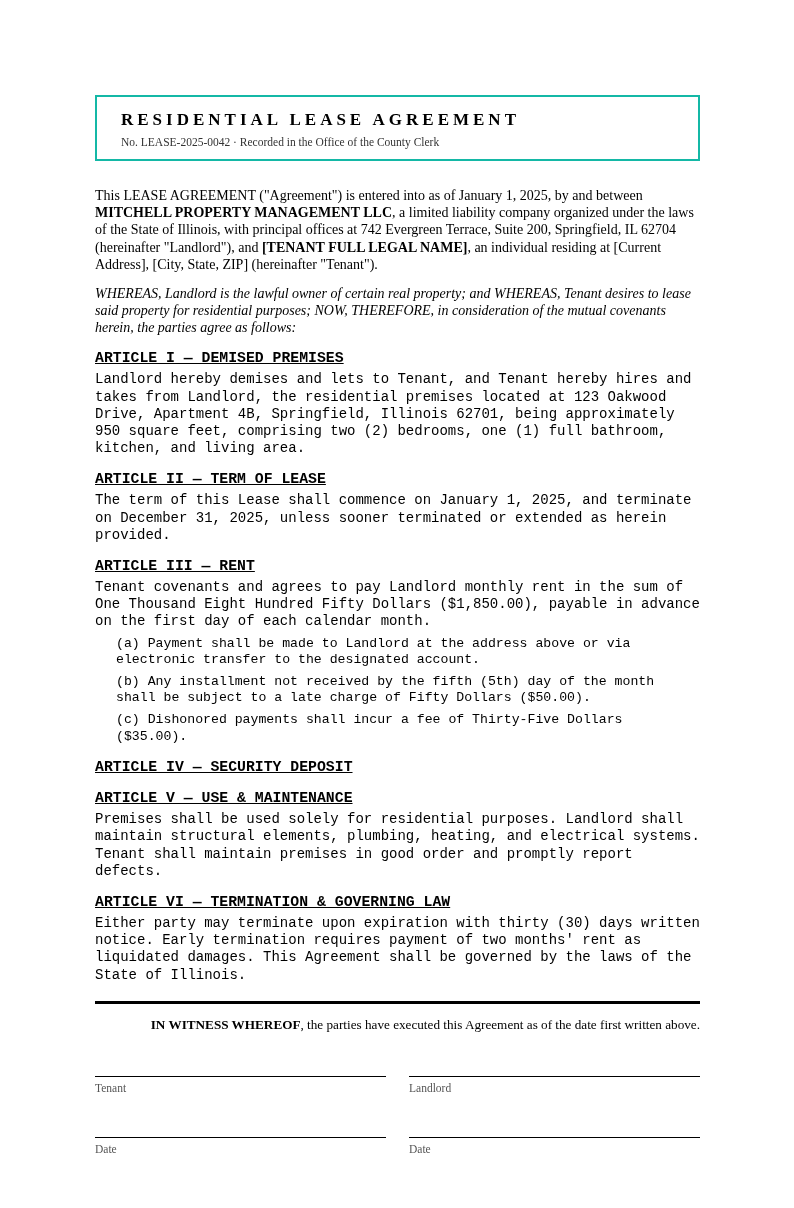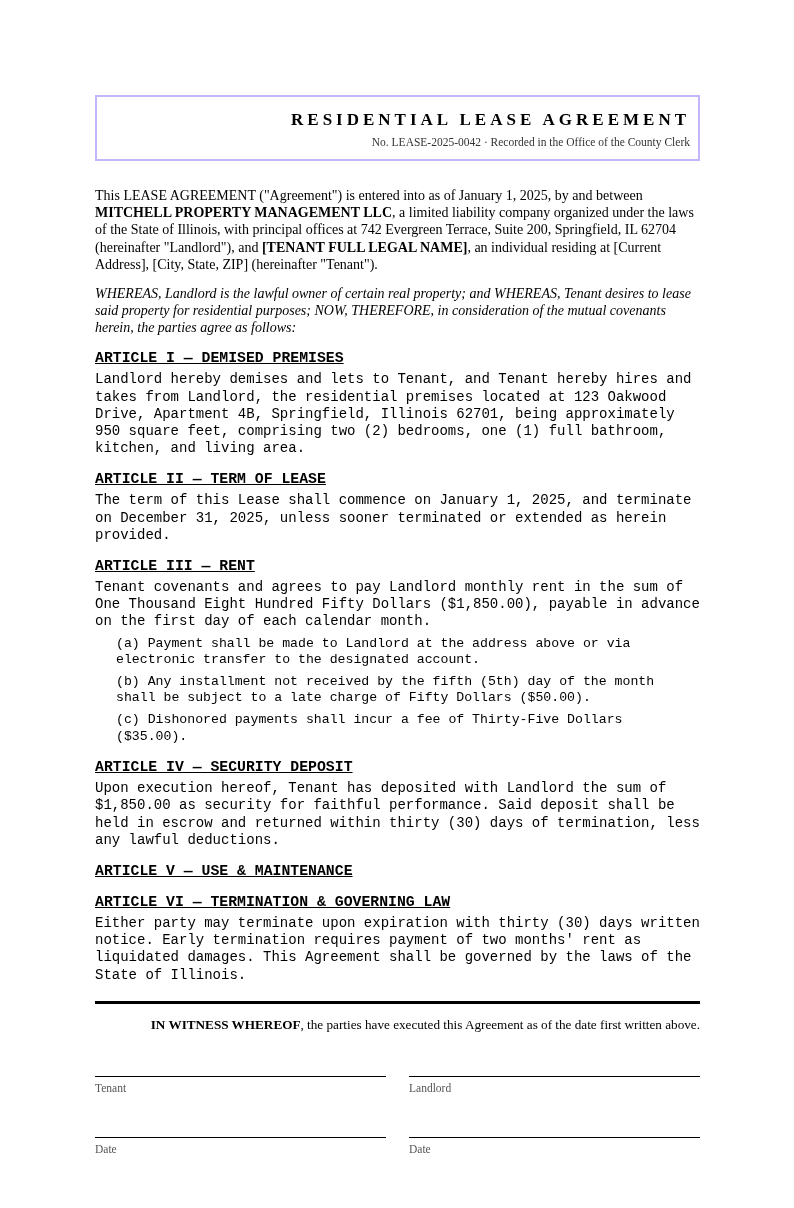--- a/index.html
+++ b/index.html
@@ -16,23 +16,23 @@
   }
   .content {
     position: absolute;
     left: 95px;
     top: 95px;
     width: 605px;
   }
 
   
   .header-box {
-    border: 2px solid #c4b5fd;
-    text-align: right;
-    padding: 12px 8px 10px 8px;
+    border: 2px solid #14b8a6;
+    text-align: left;
+    padding: 12px 8px 10px 24px;
   }
   .doc-title {
     font-size: 17px;
     font-weight: bold;
     letter-spacing: 4px;
     line-height: 22px;
   }
   .doc-subtitle {
     font-size: 11.5px;
     color: #333333;
@@ -131,25 +131,25 @@
       <p class="art-b">Tenant covenants and agrees to pay Landlord monthly rent in the sum of One Thousand Eight Hundred Fifty Dollars ($1,850.00), payable in advance on the first day of each calendar month.</p>
       <div class="subclauses">
         <p class="sub">(a) Payment shall be made to Landlord at the address above or via electronic transfer to the designated account.</p>
         <p class="sub">(b) Any installment not received by the fifth (5th) day of the month shall be subject to a late charge of Fifty Dollars ($50.00).</p>
         <p class="sub">(c) Dishonored payments shall incur a fee of Thirty-Five Dollars ($35.00).</p>
       </div>
     </section>
 
     <section class="article">
       <h2 class="art-h">ARTICLE IV — SECURITY DEPOSIT</h2>
-      <p class="art-b">Upon execution hereof, Tenant has deposited with Landlord the sum of $1,850.00 as security for faithful performance. Said deposit shall be held in escrow and returned within thirty (30) days of termination, less any lawful deductions.</p>
     </section>
 
     <section class="article">
       <h2 class="art-h">ARTICLE V — USE &amp; MAINTENANCE</h2>
+      <p class="art-b">Premises shall be used solely for residential purposes. Landlord shall maintain structural elements, plumbing, heating, and electrical systems. Tenant shall maintain premises in good order and promptly report defects.</p>
     </section>
 
     <section class="article">
       <h2 class="art-h">ARTICLE VI — TERMINATION &amp; GOVERNING LAW</h2>
       <p class="art-b">Either party may terminate upon expiration with thirty (30) days written notice. Early termination requires payment of two months' rent as liquidated damages. This Agreement shall be governed by the laws of the State of Illinois.</p>
     </section>
 
     <div class="divider"></div>
 
     <p class="witness"><strong>IN WITNESS WHEREOF</strong><span>, the parties have executed this Agreement as of the date first written above.</span></p>

